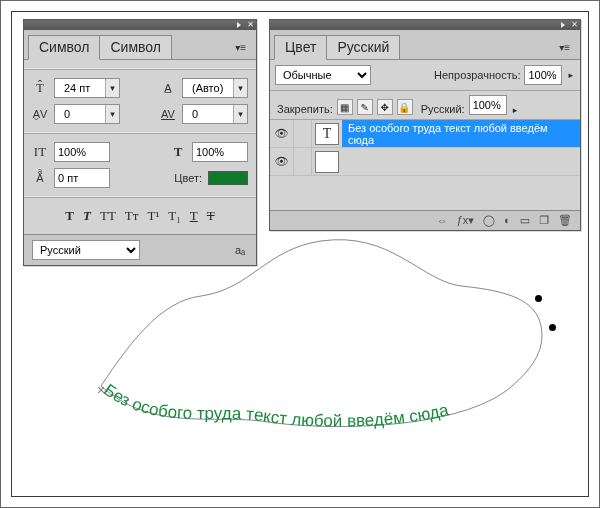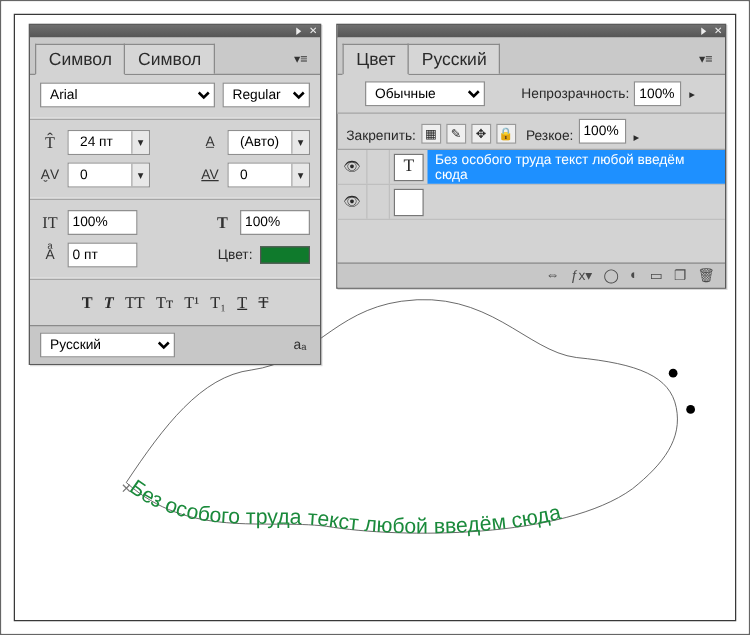--- a/index.html
+++ b/index.html
@@ -30,21 +30,21 @@
   .swatch { width:40px; height:14px; border:1px solid #555; display:inline-block; }
 
   .stylebtns { display:flex; gap:9px; justify-content:center; padding:2px 0 4px;}
   .stylebtns span { font-family:"Times New Roman",serif; font-size:13px; cursor:default; }
   .bold{font-weight:bold;} .ital{font-style:italic;}
 
   .footer { background:#c7c7c7; border-top:1px solid #8a8a8a; padding:5px 8px; display:flex; align-items:center; gap:6px;}
 
   
   .layers .body { padding:0; gap:0;}
-  .optrow { display:flex; align-items:center; gap:4px; padding:5px 22px; border-bottom:1px solid #a5a5a5; background:#d3d3d3;}
+  .optrow { display:flex; align-items:center; gap:4px; padding:5px 5px; border-bottom:1px solid #a5a5a5; background:#d3d3d3;}
   .optrow .lbl { font-size:11px; color:#2a2a2a;}
   .optrow .spacer{flex:1;}
   .lockrow{ display:flex; align-items:flex-end; gap:4px; padding:4px 7px; border-bottom:1px solid #a5a5a5;}
   .lockrow .glyph{ width:16px; height:16px; border:1px solid #9a9a9a; background:#efefef; font-size:10px; display:flex; align-items:center;justify-content:center;}
   .layerlist{ background:#d3d3d3; min-height:90px;}
   .layer{ display:flex; align-items:center; height:28px; border-bottom:1px solid #bfbfbf;}
   .layer .vis{ width:24px; display:flex; align-items:center; justify-content:center; border-right:1px solid #bfbfbf; height:100%;}
   .layer .link{ width:18px; border-right:1px solid #bfbfbf; height:100%;}
   .layer .thumb{ width:24px; height:22px; margin:0 3px; background:#fff; border:1px solid #777; display:flex;align-items:center;justify-content:center; font-family:"Times New Roman",serif; font-size:14px;}
   .layer .name{ flex:1; padding:0 6px; font-size:11px; height:100%; display:flex; align-items:center;}
@@ -82,24 +82,20 @@
   <div class="titlebar">
     <span class="tri"></span>
     <span class="x">✕</span>
   </div>
   <div class="tabs">
     <div class="tab active">Символ</div>
     <div class="tab">Символ</div>
     <div class="menu">▾≡</div>
   </div>
   <div class="body">
-    <div class="row">
-      <select style="flex:1"><option>Arial</option></select>
-      <select style="width:70px"><option>Regular</option></select>
-    </div>
     <div class="sep"></div>
     <div class="row">
       <span class="ico icoT">T̂</span>
       <div class="drop">
           <input type="text" value="24 пт" style="">
           <span class="btn">▾</span>
         </div>
       <span style="flex:1"></span>
       <span class="ico">A̲</span>
       <div class="drop">
@@ -172,21 +168,21 @@
       <input type="text" class="mini" value="100%" style="">
       <span style="font-size:9px;padding:0 2px;">▸</span>
     </div>
     <div class="lockrow">
       <span class="lbl">Закрепить:</span>
       <span class="glyph">▦</span>
       <span class="glyph">✎</span>
       <span class="glyph">✥</span>
       <span class="glyph">🔒</span>
       <span class="spacer"></span>
-      <span class="lbl">Резкое:</span>
+      <span class="lbl">Русский:</span>
       <input type="text" class="mini" value="100%" style="">
       <span style="font-size:9px;padding:0 2px;">▸</span>
     </div>
     <div class="layerlist" id="layerlist">
         <div class="layer sel">
           <div class="vis">👁</div>
           <div class="link"></div>
           <div class="thumb">T</div>
           <div class="name">Без особого труда текст любой введём сюда</div>
         </div>

